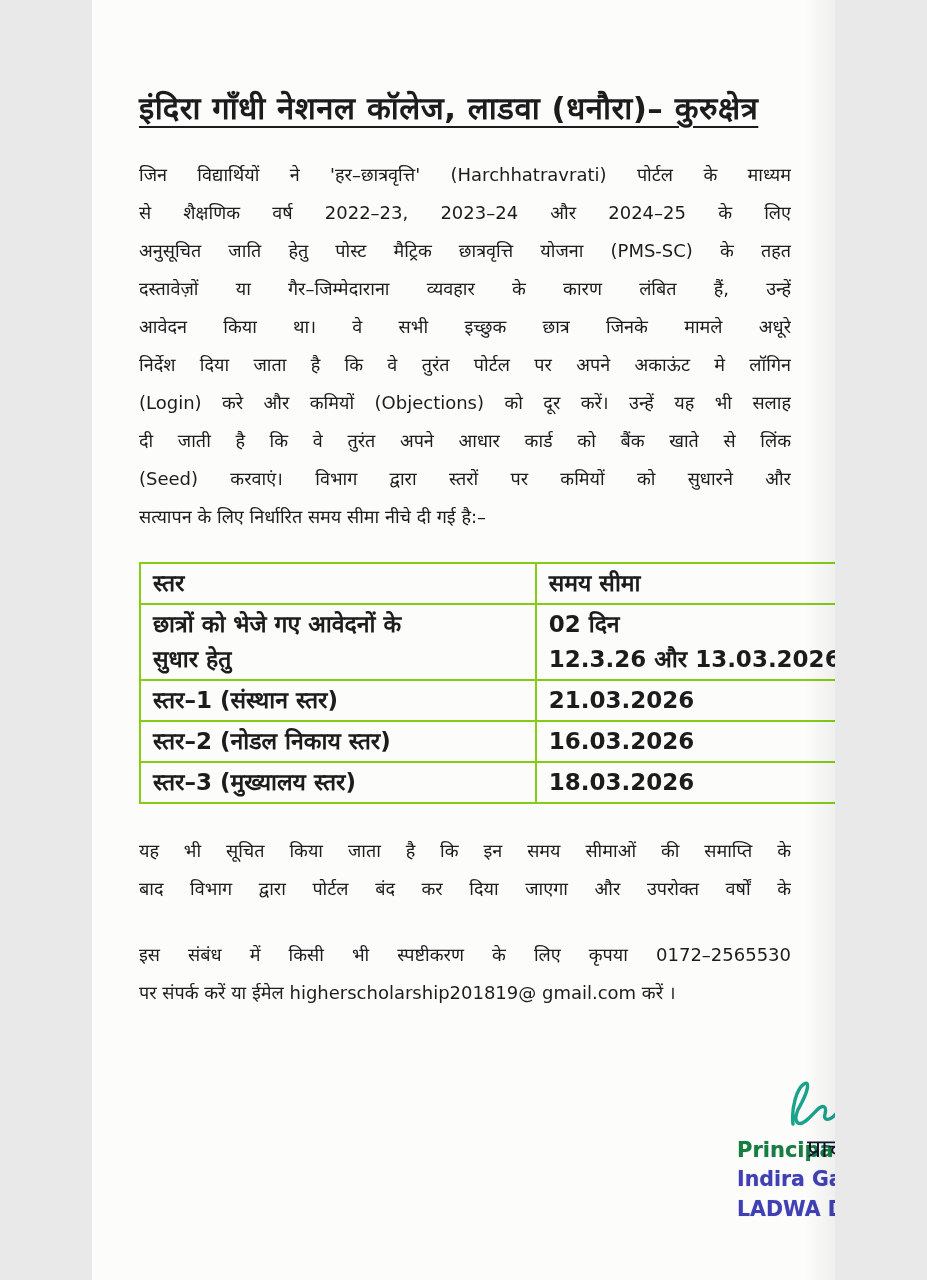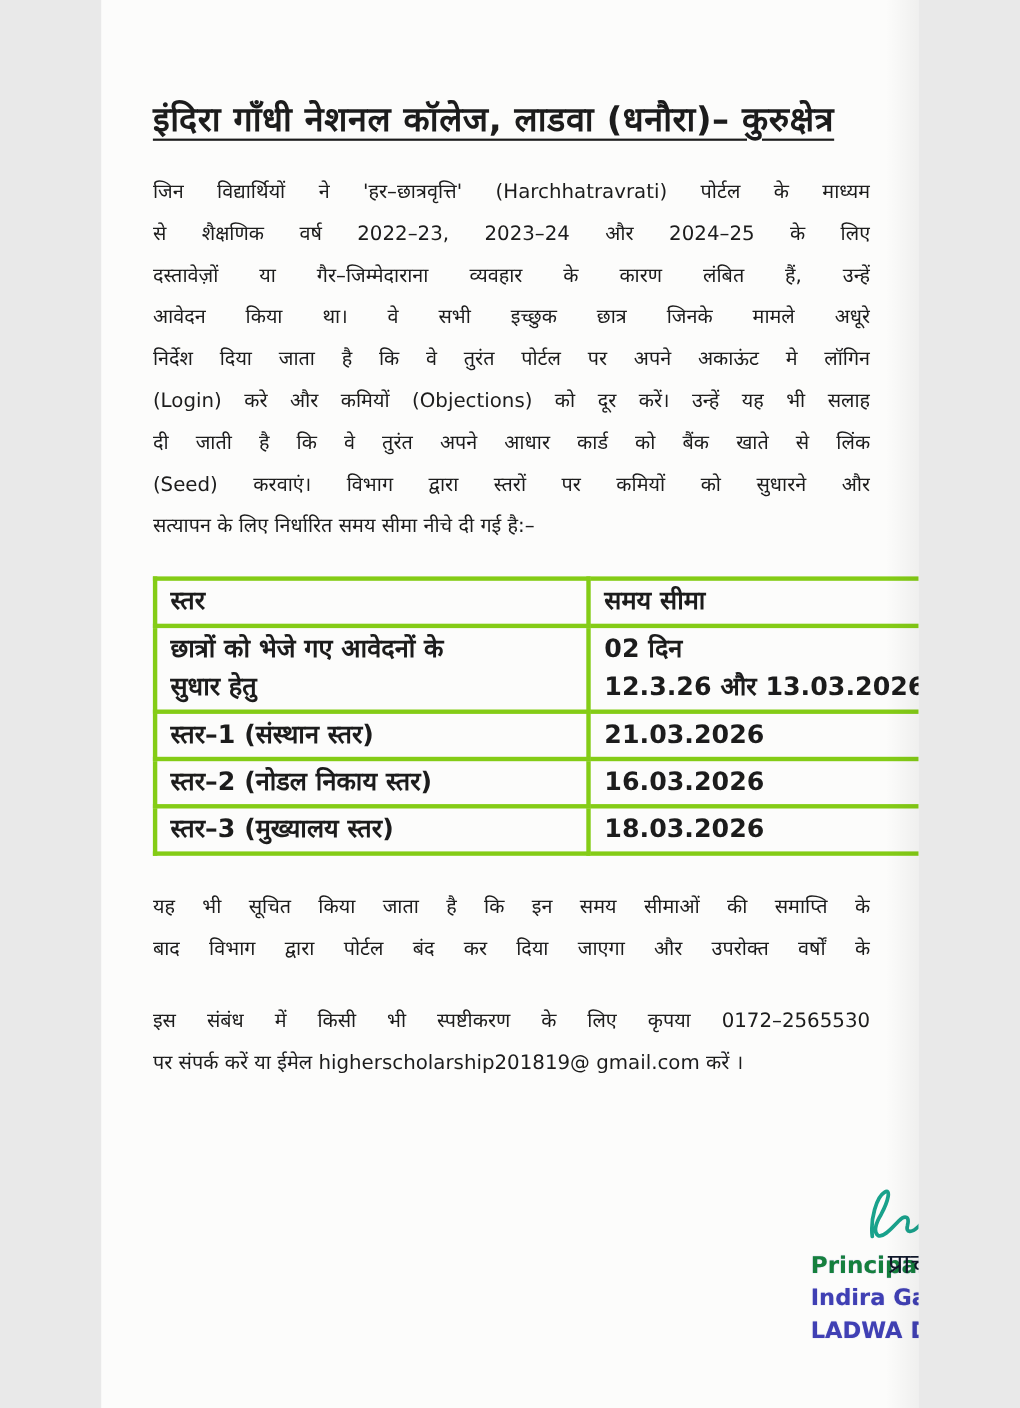--- a/index.html
+++ b/index.html
@@ -46,21 +46,21 @@
   }
   .para .jline{ text-align:justify; }
   .para .jline::after{ content:""; display:inline-block; width:100%; height:0; }
 
   table.deadlines{
     margin-top:26px;
     width:722px;
     border-collapse:collapse;
   }
   table.deadlines th, table.deadlines td{
-    border:4px solid #84cc16;
+    border:2px solid #84cc16;
     font-size:23px; font-weight:600;
     text-align:left; vertical-align:top;
     padding:2px 12px;
     line-height:35px;
   }
   table.deadlines col.c1{ width:397px; }
   table.deadlines col.c2{ width:325px; }
   .cell-line{ display:block; }
 
   .sig{
@@ -88,20 +88,21 @@
 <body>
 
 <div class="page">
   <div class="content">
 
     <div class="title">इंदिरा गाँधी नेशनल कॉलेज, लाडवा (धनौरा)– कुरुक्षेत्र</div>
 
     <div class="para">
       <div class="jline">जिन विद्यार्थियों ने 'हर–छात्रवृत्ति' (Harchhatravrati) पोर्टल के माध्यम</div>
       <div class="jline">से शैक्षणिक वर्ष 2022–23, 2023–24 और 2024–25 के लिए</div>
+      <div class="jline">अनुसूचित जाति हेतु पोस्ट मैट्रिक छात्रवृत्ति योजना (PMS-SC) के तहत</div>
       <div class="jline">दस्तावेज़ों या गैर–जिम्मेदाराना व्यवहार के कारण लंबित हैं, उन्हें</div>
       <div class="jline">आवेदन किया था। वे सभी इच्छुक छात्र जिनके मामले अधूरे</div>
       <div class="jline">निर्देश दिया जाता है कि वे तुरंत पोर्टल पर अपने अकाऊंट मे लॉगिन</div>
       <div class="jline">(Login) करे और कमियों (Objections) को दूर करें। उन्हें यह भी सलाह</div>
       <div class="jline">दी जाती है कि वे तुरंत अपने आधार कार्ड को बैंक खाते से लिंक</div>
       <div class="jline">(Seed) करवाएं। विभाग द्वारा स्तरों पर कमियों को सुधारने और</div>
       <div class="line">सत्यापन के लिए निर्धारित समय सीमा नीचे दी गई है:–</div>
     </div>
 
     <table class="deadlines">

